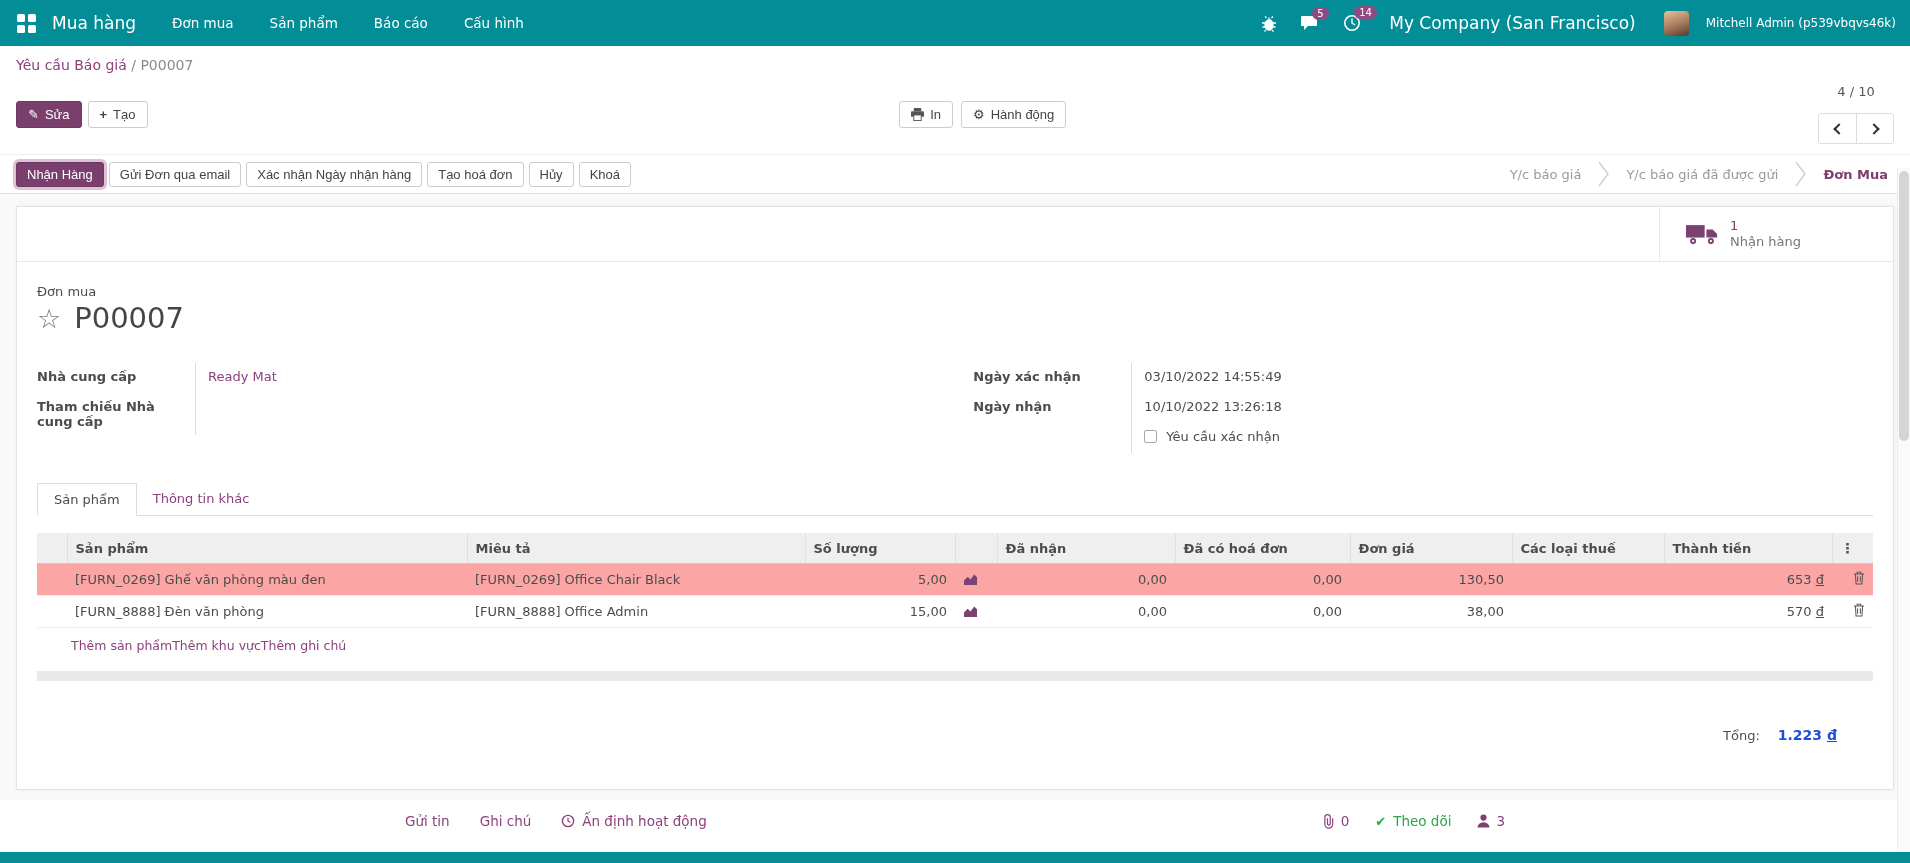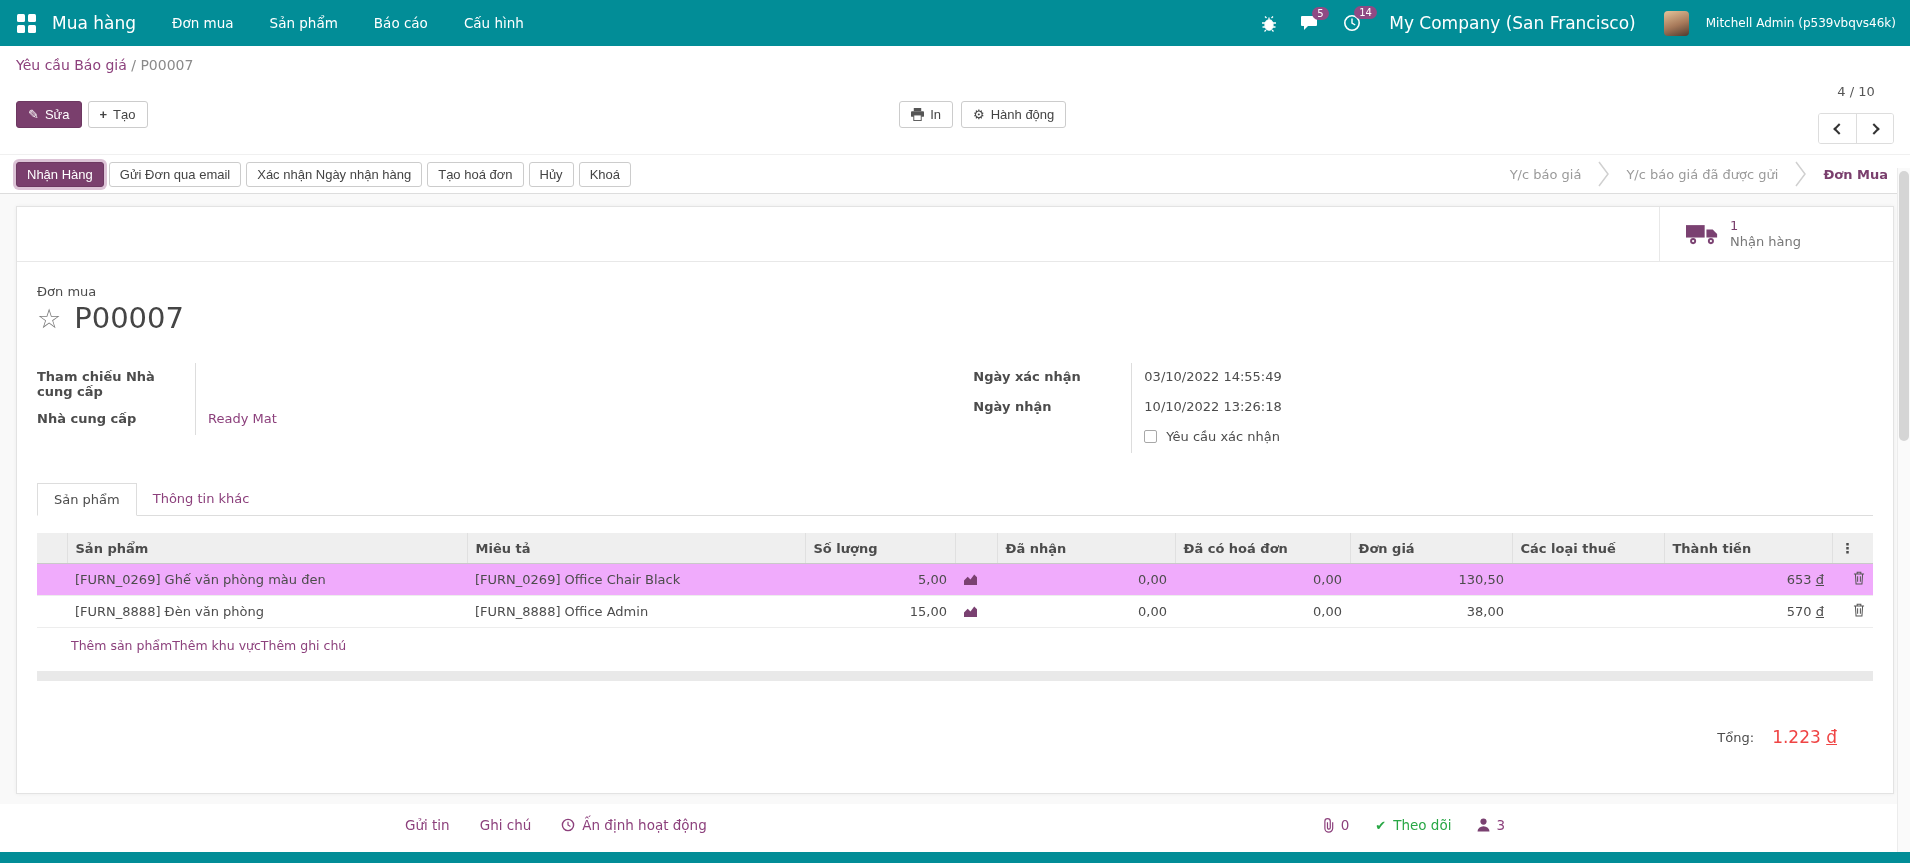--- a/index.html
+++ b/index.html
@@ -70,30 +70,30 @@
   .tab { padding:8px 16px; font-size:13px; cursor:pointer; margin-bottom:-1px; }
   .tab.active { border:1px solid #ddd; border-bottom:1px solid #fff; background:#fff; color:#4c4c4c; }
   .tab.inactive { color:#8c407c; }
   
   .lines-table { width:100%; border-collapse:collapse; margin-top:17px; font-size:13px; table-layout:fixed; }
   .lines-table th { background:#efefef; border-bottom:1px solid #c9c9c9; border-left:1px solid #e0e0e0;
                     font-weight:700; color:#4c4c4c; padding:7px 8px; text-align:left; overflow:hidden; white-space:nowrap; }
   .lines-table th:first-child { border-left:none; }
   .lines-table td { padding:7px 8px; color:#4c4c4c; overflow:hidden; white-space:nowrap; }
   .lines-table tbody tr { border-bottom:1px solid #ededed; cursor:pointer; }
-  .lines-table tbody tr.odd { background:#f0abfc; }
+  .lines-table tbody tr.odd { background:#fca5a5; }
   .num { text-align:right; }
   .cur { text-decoration:underline; }
   .cell-icon { display:inline-block; vertical-align:-2px; }
   .kebab { font-size:14px; font-weight:700; color:#555; text-align:right; cursor:pointer; }
   .addline { padding:10px 0 2px 34px; display:flex; font-size:12.5px; }
   .sep-band { height:10px; background:#e9e9e9; margin-top:16px; }
   .totals { display:flex; justify-content:flex-end; align-items:center; gap:18px; margin-top:46px; padding-right:36px; }
   .total-label { font-size:13px; color:#4c4c4c; }
-  .total-value { font-size:17px; font-weight:400; color:#ef4444; }
+  .total-value { font-size:14px; font-weight:700; color:#1d4ed8; }
   
   .chatter { background:#fff; margin-top:10px; padding:13px 0 27px; }
   .chatter-inner { width:1100px; margin:0 auto; display:flex; align-items:center; }
   .ch-left { display:flex; gap:30px; font-size:13.5px; }
   .ch-btn { color:#8c407c; cursor:pointer; display:flex; gap:7px; align-items:center; }
   .ch-right { margin-left:auto; display:flex; gap:26px; align-items:center; font-size:13.5px; }
   .ch-count { color:#8c407c; cursor:pointer; display:flex; gap:6px; align-items:center; }
   .follow { color:#28a745; cursor:pointer; display:flex; gap:7px; align-items:center; }
   .green-check { color:#28a745; font-size:13px; }
   
@@ -240,26 +240,26 @@
   <div class="sheet-body">
     <div class="doc-type">Đơn mua</div>
     <div class="title-row">
       <span class="star">☆</span>
       <h1 class="doc-title">P00007</h1>
     </div>
 
     <div class="groups">
       <div class="group">
         <div class="frow">
+          <div class="flabel">Nhà cung cấp</div>
+          <div class="fval"><span class="link">Ready Mat</span></div>
+        </div>
+        <div class="frow">
           <div class="flabel">Tham chiếu Nhà cung cấp</div>
           <div class="fval"></div>
-        </div>
-        <div class="frow">
-          <div class="flabel">Nhà cung cấp</div>
-          <div class="fval"><span class="link">Ready Mat</span></div>
         </div>
       </div>
       <div class="group">
         <div class="frow">
           <div class="flabel">Ngày xác nhận</div>
           <div class="fval">03/10/2022 14:55:49</div>
         </div>
         <div class="frow">
           <div class="flabel">Ngày nhận</div>
           <div class="fval">10/10/2022 13:26:18</div>

